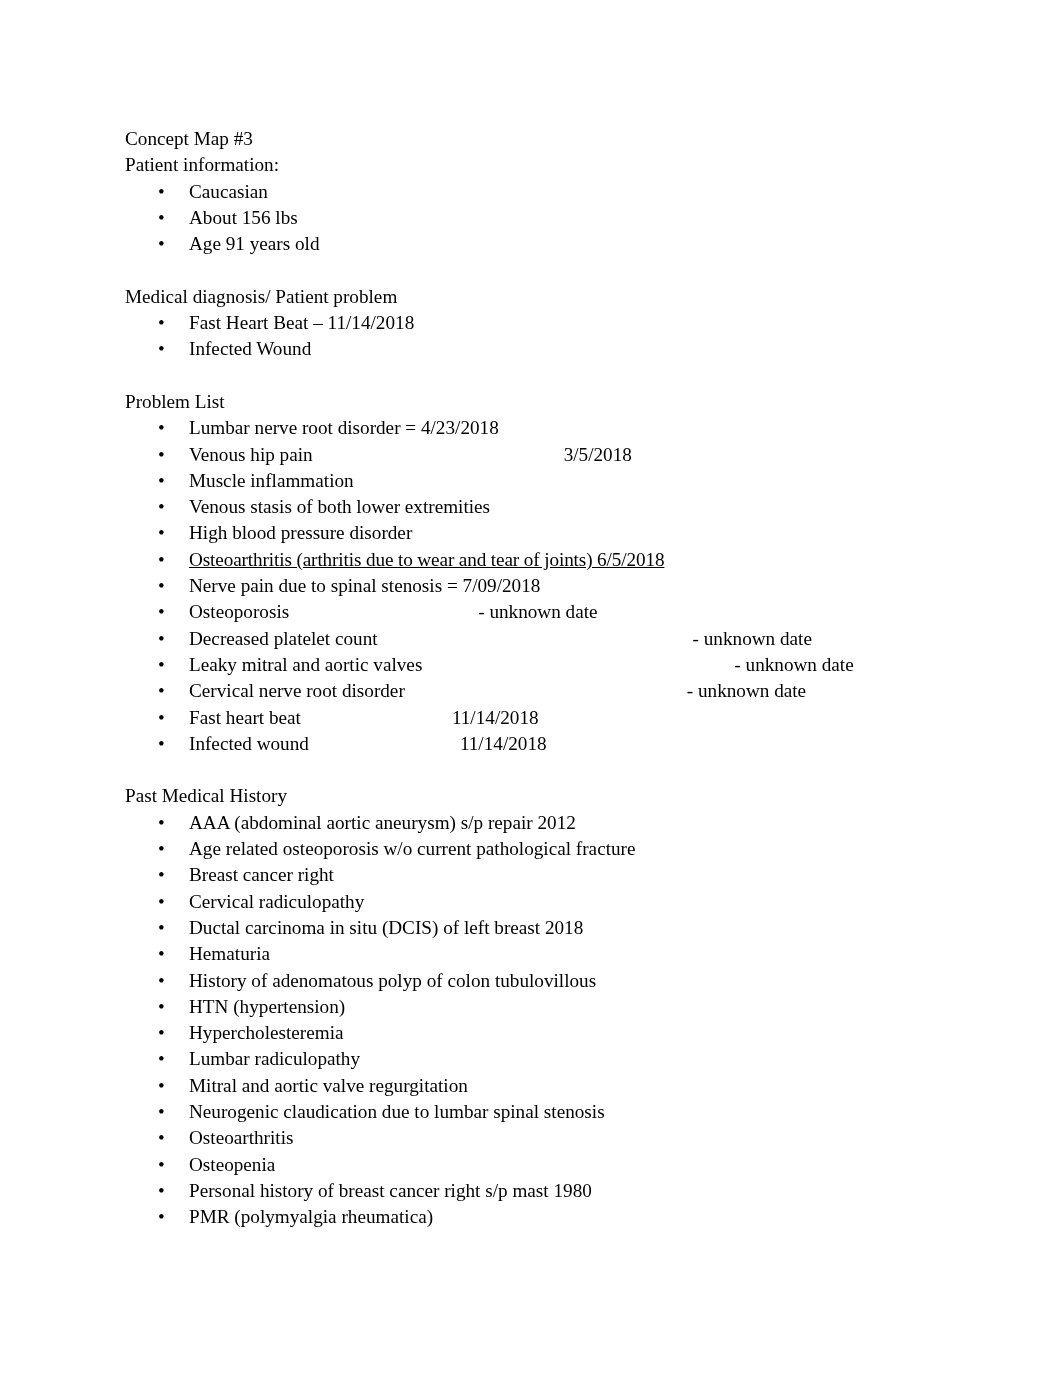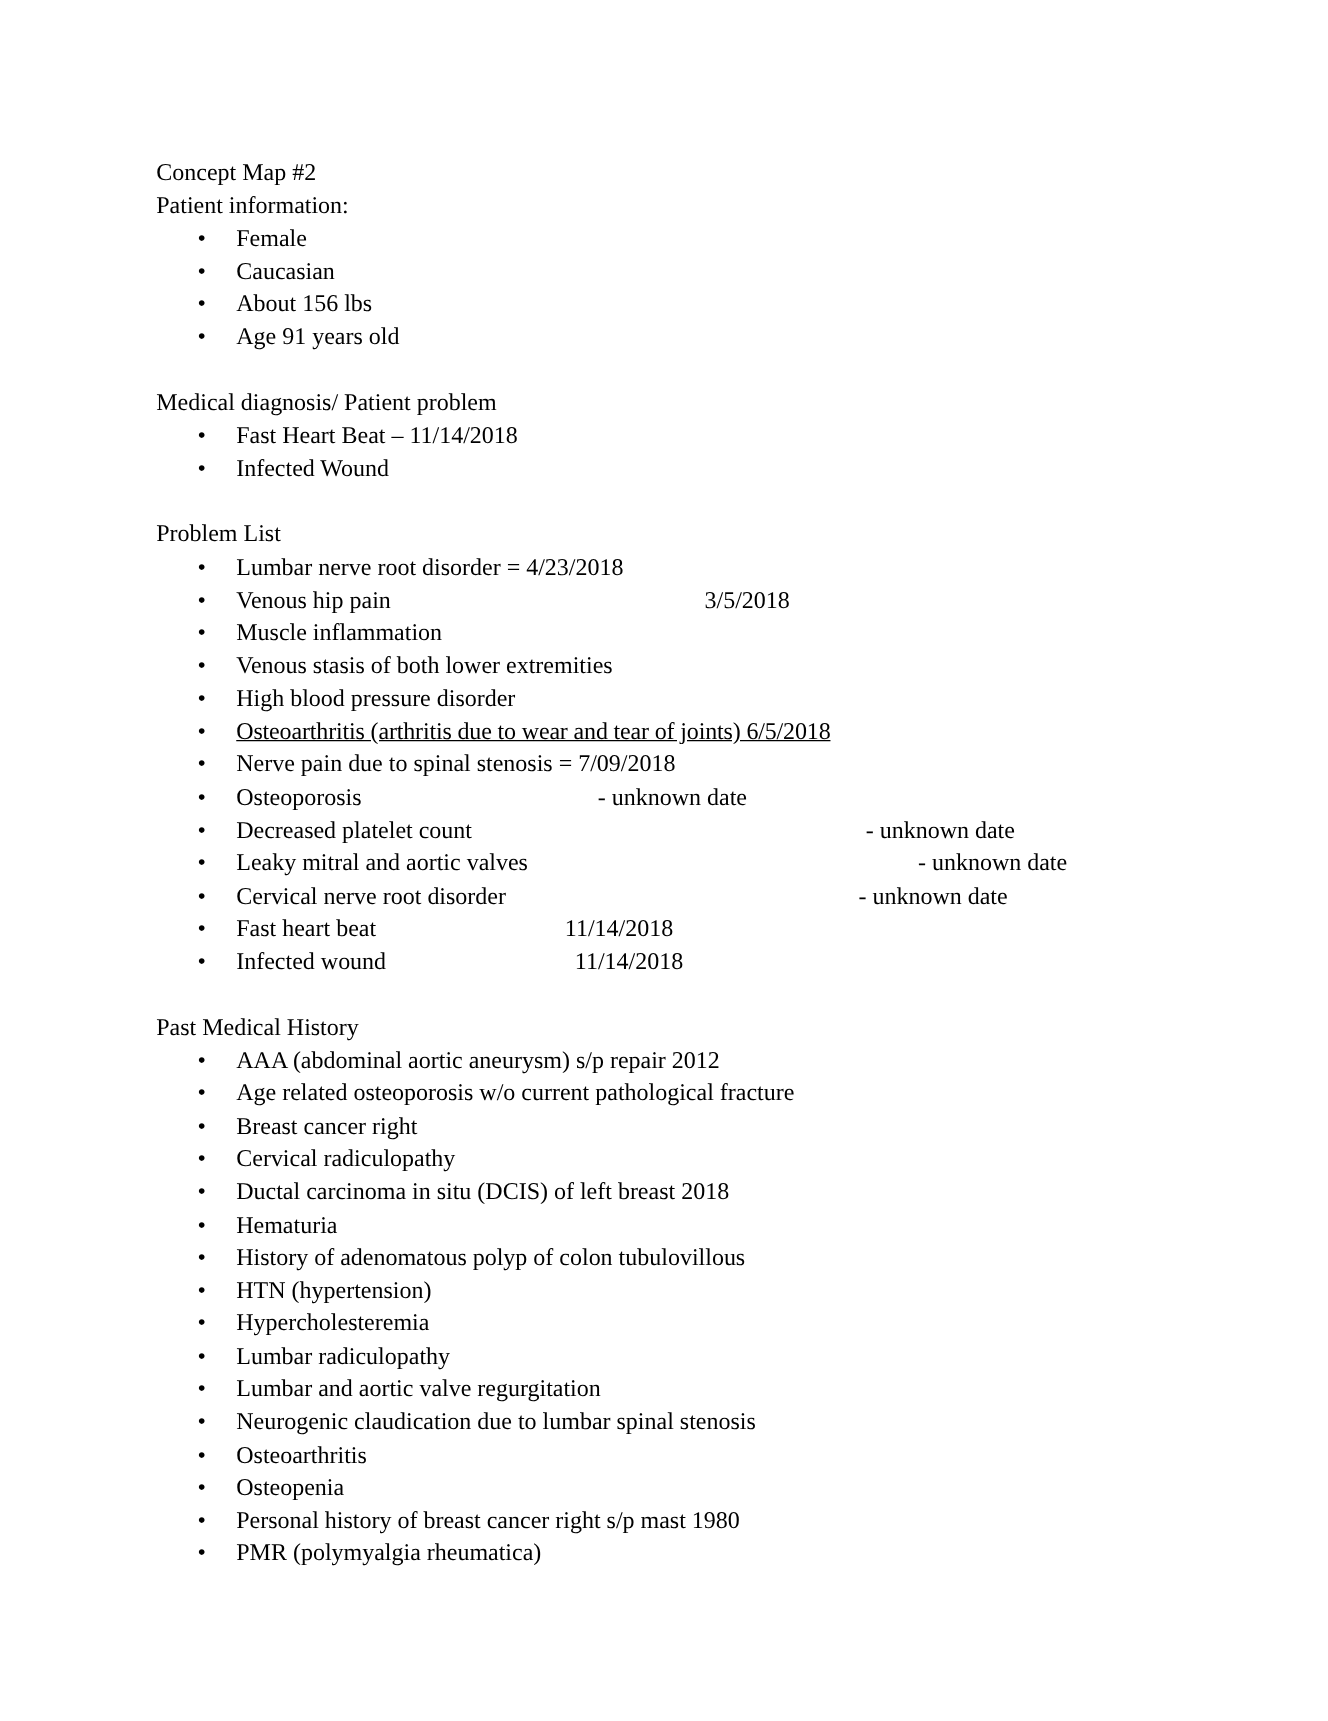--- a/index.html
+++ b/index.html
@@ -78,24 +78,23 @@
     letter-spacing: -0.12px;
     text-decoration: underline;
   }
 </style>
 </head>
 <body>
 
 <div class="page">
   <div class="doc" id="doc-body">
 
-  <div class="para">Concept Map #2</div>
+  <div class="para">Concept Map #3</div>
       <div class="para">Patient information:</div>
       <ul class="bullets">
-        <li><span>Female</span></li>
         <li><span>Caucasian</span></li>
         <li><span>About 156 lbs</span></li>
         <li><span>Age 91 years old</span></li>
       </ul>
       <div class="spacer"></div>
       <div class="para">Medical diagnosis/ Patient problem</div>
       <ul class="bullets">
         <li><span>Fast Heart Beat – 11/14/2018</span></li>
         <li><span>Infected Wound</span></li>
       </ul>
@@ -122,21 +121,21 @@
         <li><span>AAA (abdominal aortic aneurysm) s/p repair 2012</span></li>
         <li><span>Age related osteoporosis w/o current pathological fracture</span></li>
         <li><span>Breast cancer right</span></li>
         <li><span>Cervical radiculopathy</span></li>
         <li><span>Ductal carcinoma in situ (DCIS) of left breast 2018</span></li>
         <li><span>Hematuria</span></li>
         <li><span>History of adenomatous polyp of colon tubulovillous</span></li>
         <li><span>HTN (hypertension)</span></li>
         <li><span>Hypercholesteremia</span></li>
         <li><span>Lumbar radiculopathy</span></li>
-        <li><span>Lumbar and aortic valve regurgitation</span></li>
+        <li><span>Mitral and aortic valve regurgitation</span></li>
         <li><span>Neurogenic claudication due to lumbar spinal stenosis</span></li>
         <li><span>Osteoarthritis</span></li>
         <li><span>Osteopenia</span></li>
         <li><span>Personal history of breast cancer right s/p mast 1980</span></li>
         <li><span>PMR (polymyalgia rheumatica)</span></li>
       </ul>
     </div>
 </div>
 
 </body></html>

